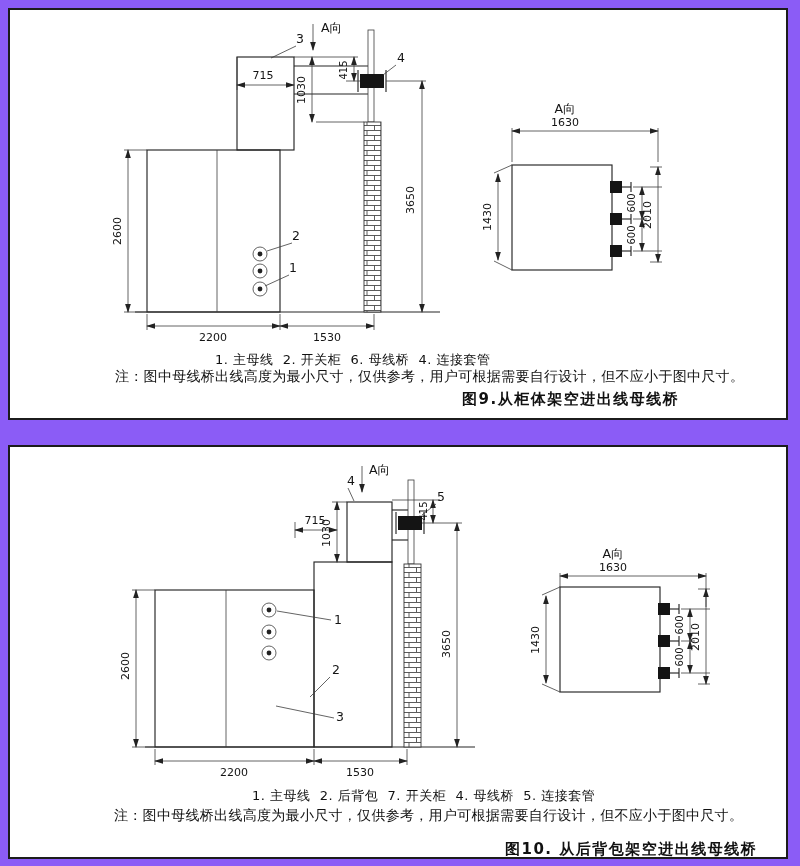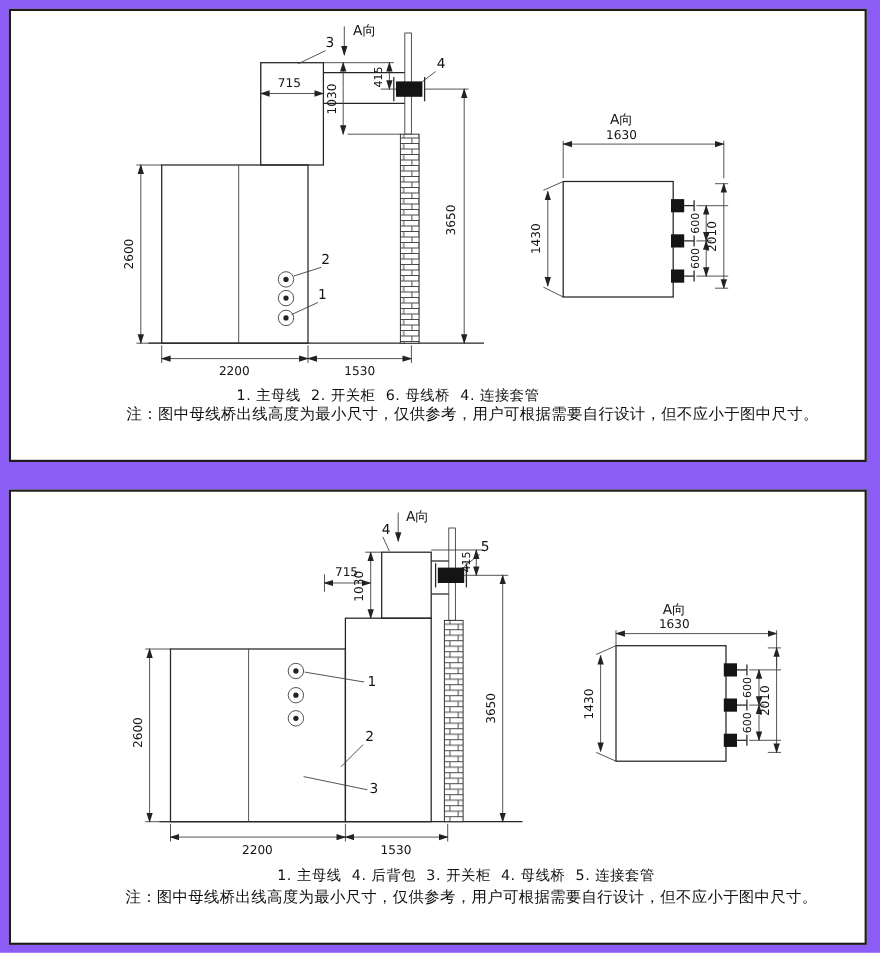--- a/index.html
+++ b/index.html
@@ -154,20 +154,21 @@
         <text class="sm" x="625" y="225" text-anchor="middle" transform="rotate(-90 625 225)">600</text>
         <line class="tn" x1="640" y1="157" x2="652" y2="157"></line>
         <line class="tn" x1="640" y1="252" x2="652" y2="252"></line>
         <line class="tn" x1="648" y1="157" x2="648" y2="252" marker-start="url(#arrA)" marker-end="url(#arrA)"></line>
         <text x="641" y="205" text-anchor="middle" transform="rotate(-90 641 205)">2010</text>
       </g>
     </svg>
 
     <div class="legend" style="left:205px;top:341px">1. 主母线  2. 开关柜  6. 母线桥  4. 连接套管</div>
     <div class="note" style="left:105px;top:358px">注：图中母线桥出线高度为最小尺寸，仅供参考，用户可根据需要自行设计，但不应小于图中尺寸。</div>
+    <div class="fig-title" style="left:452px;top:380px">图9.从柜体架空进出线母线桥</div>
   </div>
 
   <div class="panel" id="panel10">
     <svg viewBox="0 0 778 335" width="778" height="335" style="top:5px">
       <defs>
         <marker id="arrB" viewBox="0 0 10 10" refX="9" refY="5" markerWidth="9" markerHeight="9" orient="auto-start-reverse" markerUnits="userSpaceOnUse">
           <path d="M0 1.8 L10 5 L0 8.2 Z" fill="#222"></path>
         </marker>
         <pattern id="brickB" width="14" height="10" patternUnits="userSpaceOnUse">
           <rect width="14" height="10" fill="#ffffff"></rect>
@@ -294,17 +295,18 @@
         <line class="tn" x1="680" y1="189" x2="680" y2="221" marker-start="url(#arrB)" marker-end="url(#arrB)"></line>
         <text class="sm" x="673" y="173" text-anchor="middle" transform="rotate(-90 673 173)">600</text>
         <text class="sm" x="673" y="205" text-anchor="middle" transform="rotate(-90 673 205)">600</text>
         <line class="tn" x1="688" y1="137" x2="700" y2="137"></line>
         <line class="tn" x1="688" y1="232" x2="700" y2="232"></line>
         <line class="tn" x1="696" y1="137" x2="696" y2="232" marker-start="url(#arrB)" marker-end="url(#arrB)"></line>
         <text x="689" y="185" text-anchor="middle" transform="rotate(-90 689 185)">2010</text>
       </g>
     </svg>
 
-    <div class="legend" style="left:242px;top:340px">1. 主母线  4. 后背包  3. 开关柜  4. 母线桥  5. 连接套管</div>
+    <div class="legend" style="left:242px;top:340px">1. 主母线  2. 后背包  7. 开关柜  4. 母线桥  5. 连接套管</div>
     <div class="note" style="left:104px;top:360px">注：图中母线桥出线高度为最小尺寸，仅供参考，用户可根据需要自行设计，但不应小于图中尺寸。</div>
+    <div class="fig-title" style="left:495px;top:393px">图10. 从后背包架空进出线母线桥</div>
   </div>
 
 </div>
 
 </body></html>

